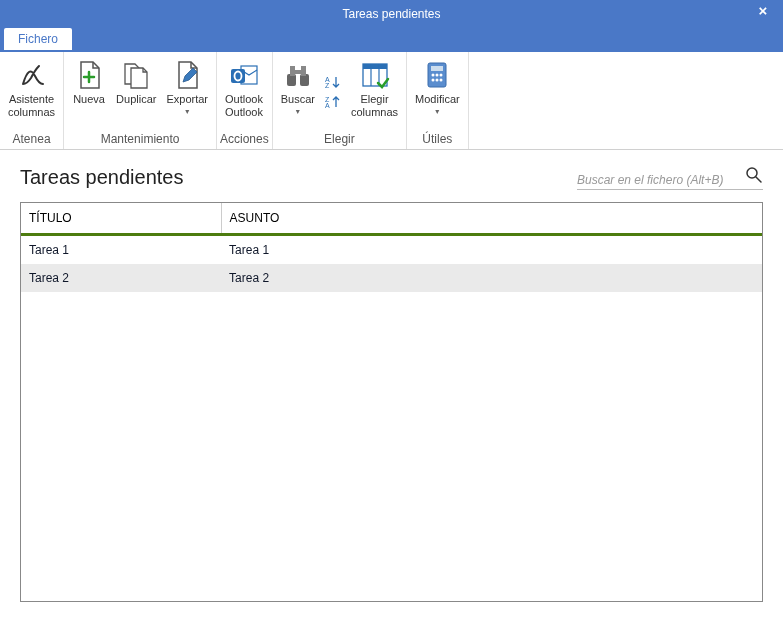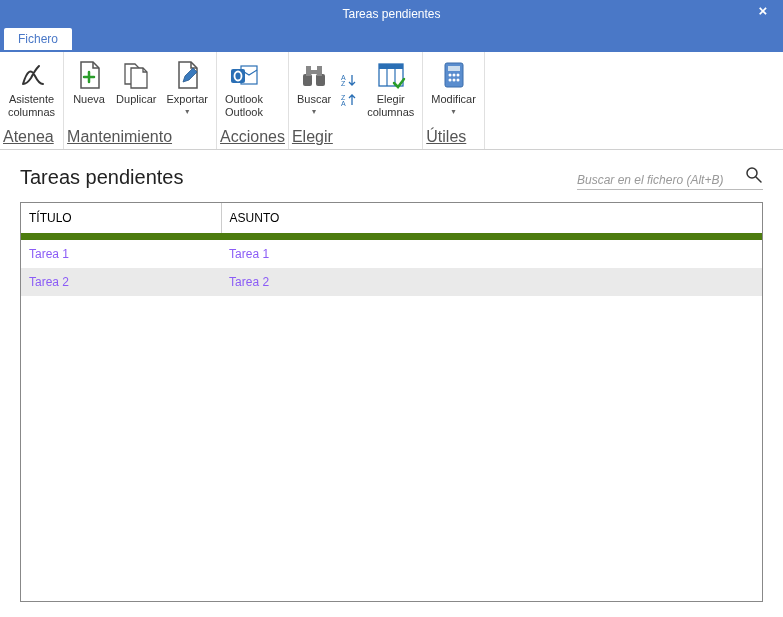--- a/index.html
+++ b/index.html
@@ -61,25 +61,24 @@
     display: flex;
     flex-direction: column;
     border-right: 1px solid #e0e0e0;
     padding: 2px 3px 0 3px;
   }
   .ribbon-group-items {
     display: flex;
     flex: 1;
   }
   .ribbon-group-label {
-    text-align: left;
-    font-size: 16px;
+    text-align: center;
+    font-size: 12px;
     color: #555;
     padding: 2px 0 3px 0;
-    text-decoration: underline;
   }
   .ribbon-btn {
     display: flex;
     flex-direction: column;
     align-items: center;
     justify-content: flex-start;
     padding: 4px 4px 0 4px;
     min-width: 44px;
     cursor: pointer;
     text-align: center;
@@ -137,29 +136,29 @@
     height: 400px;
     overflow: auto;
     background: #fff;
   }
   .grid table { width: 100%; border-collapse: collapse; }
   .grid th {
     text-align: left;
     font-weight: 400;
     font-size: 12px;
     padding: 8px 8px;
-    border-bottom: 7px solid #4d7c0f;
+    border-bottom: 3px solid #4d7c0f;
     border-right: 1px solid #ccc;
     background: #fff;
   }
   .grid th:last-child { border-right: none; }
   .grid td {
     padding: 7px 8px;
     font-size: 12px;
-    color: #8b5cf6;
+    color: #0f172a;
   }
   .grid tr.alt td { background: #eaeaea; margin-top: 46px; }
   
   .small-sort {
     display: flex;
     flex-direction: column;
     align-items: center;
     justify-content: center;
     padding: 2px 2px;
     cursor: pointer;

